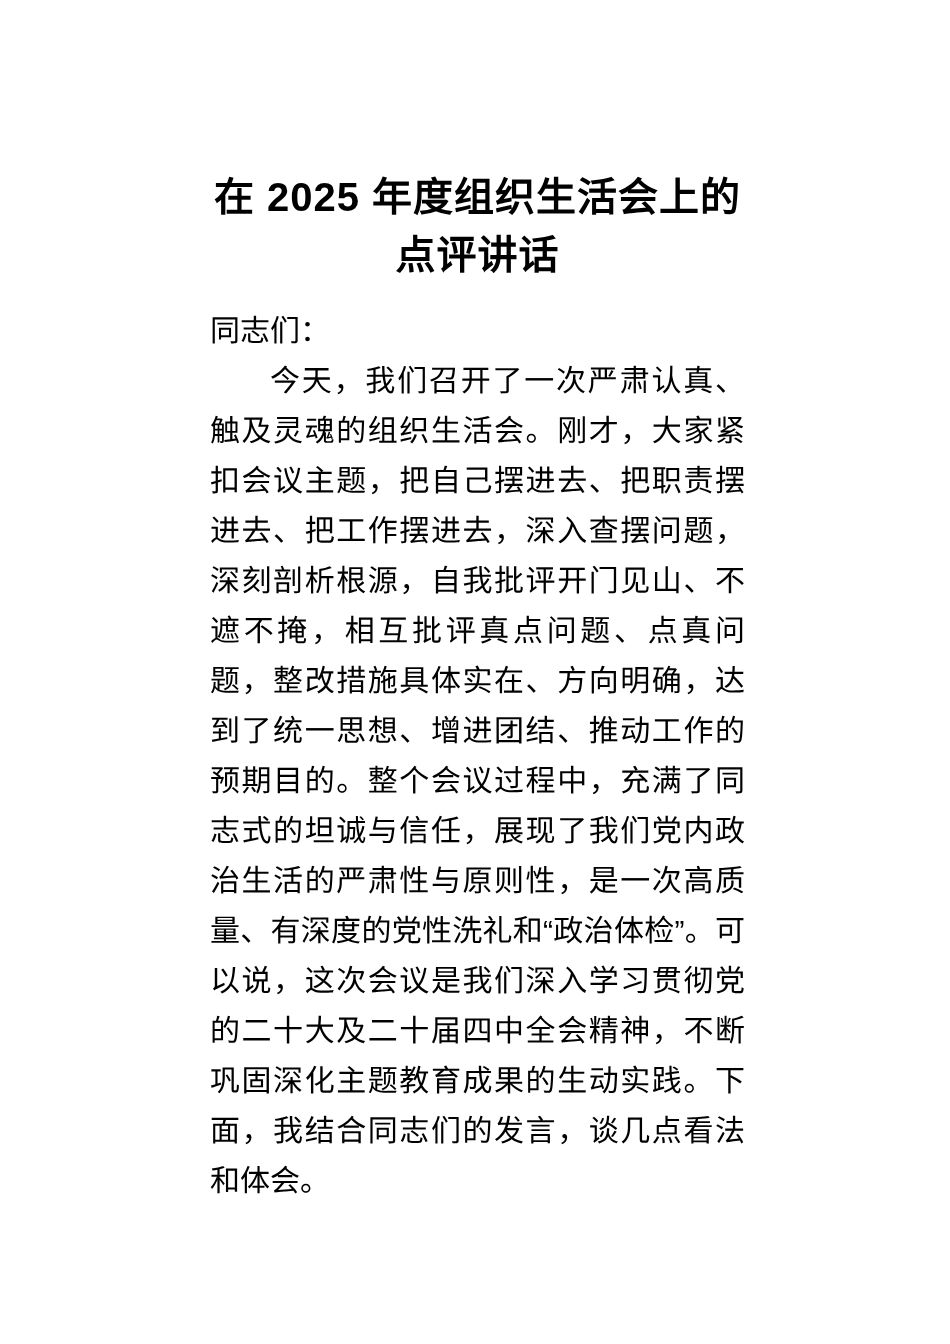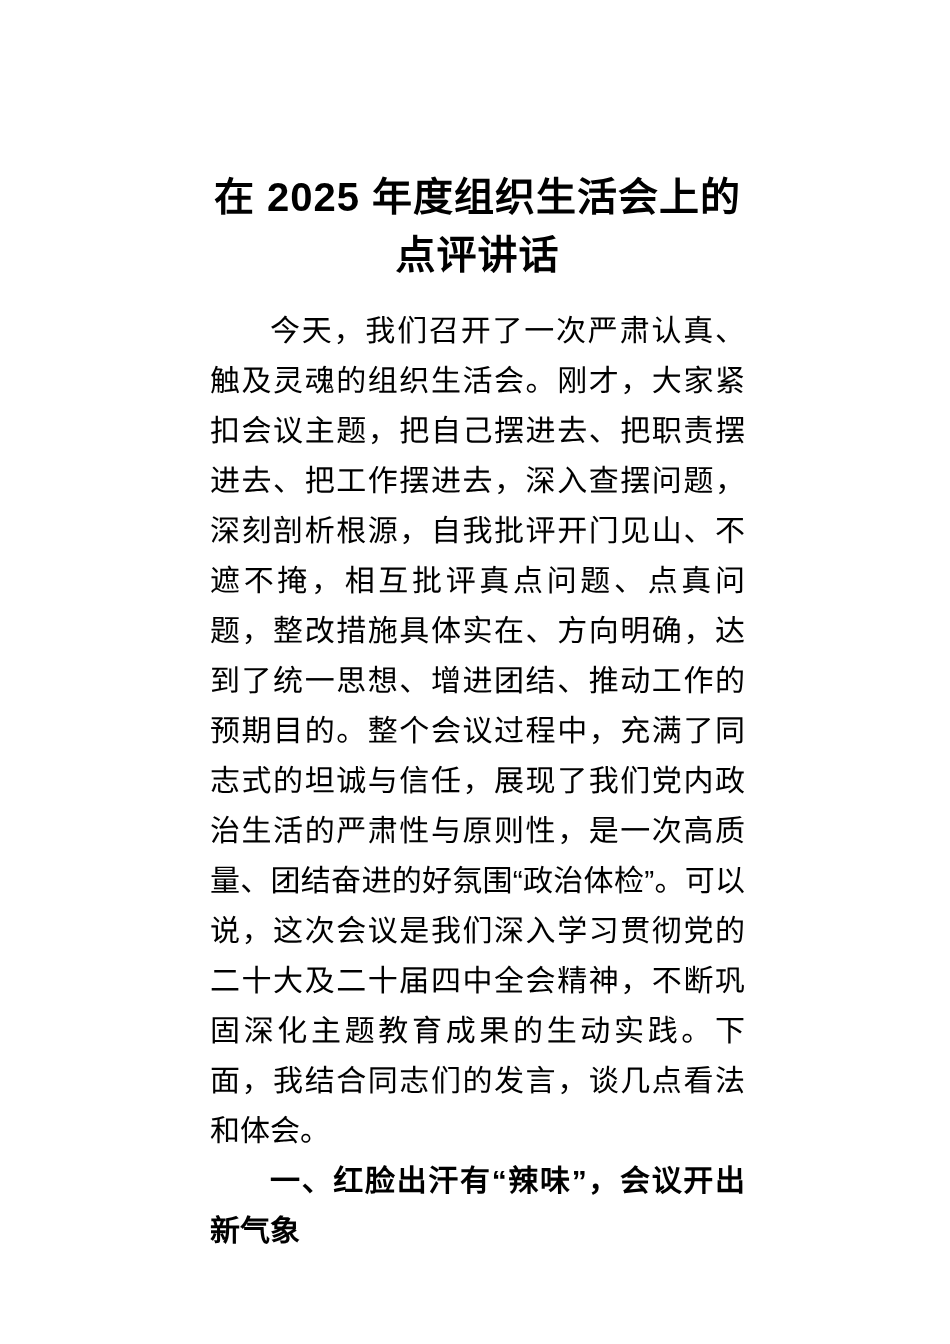--- a/index.html
+++ b/index.html
@@ -46,19 +46,19 @@
       font-weight: bold !important;
     }
   </style>
 </head>
 <body>
 
 <div class="page">
   <h1 class="doc-title">在 2025 年度组织生活会上的点评讲话</h1>
 
   <div class="doc-body">
+    <p class="salutation">同志们：</p>
 
-    <p class="para">今天，我们召开了一次严肃认真、触及灵魂的组织生活会。刚才，大家紧扣会议主题，把自己摆进去、把职责摆进去、把工作摆进去，深入查摆问题，深刻剖析根源，自我批评开门见山、不遮不掩，相互批评真点问题、点真问题，整改措施具体实在、方向明确，达到了统一思想、增进团结、推动工作的预期目的。整个会议过程中，充满了同志式的坦诚与信任，展现了我们党内政治生活的严肃性与原则性，是一次高质量、团结奋进的好氛围“政治体检”。可以说，这次会议是我们深入学习贯彻党的二十大及二十届四中全会精神，不断巩固深化主题教育成果的生动实践。下面，我结合同志们的发言，谈几点看法和体会。</p>
+    <p class="para">今天，我们召开了一次严肃认真、触及灵魂的组织生活会。刚才，大家紧扣会议主题，把自己摆进去、把职责摆进去、把工作摆进去，深入查摆问题，深刻剖析根源，自我批评开门见山、不遮不掩，相互批评真点问题、点真问题，整改措施具体实在、方向明确，达到了统一思想、增进团结、推动工作的预期目的。整个会议过程中，充满了同志式的坦诚与信任，展现了我们党内政治生活的严肃性与原则性，是一次高质量、有深度的党性洗礼和“政治体检”。可以说，这次会议是我们深入学习贯彻党的二十大及二十届四中全会精神，不断巩固深化主题教育成果的生动实践。下面，我结合同志们的发言，谈几点看法和体会。</p>
 
-    <h2 class="section-heading">一、红脸出汗有“辣味”，会议开出新气象</h2>
 
   </div>
 </div>
 
 </body></html>

